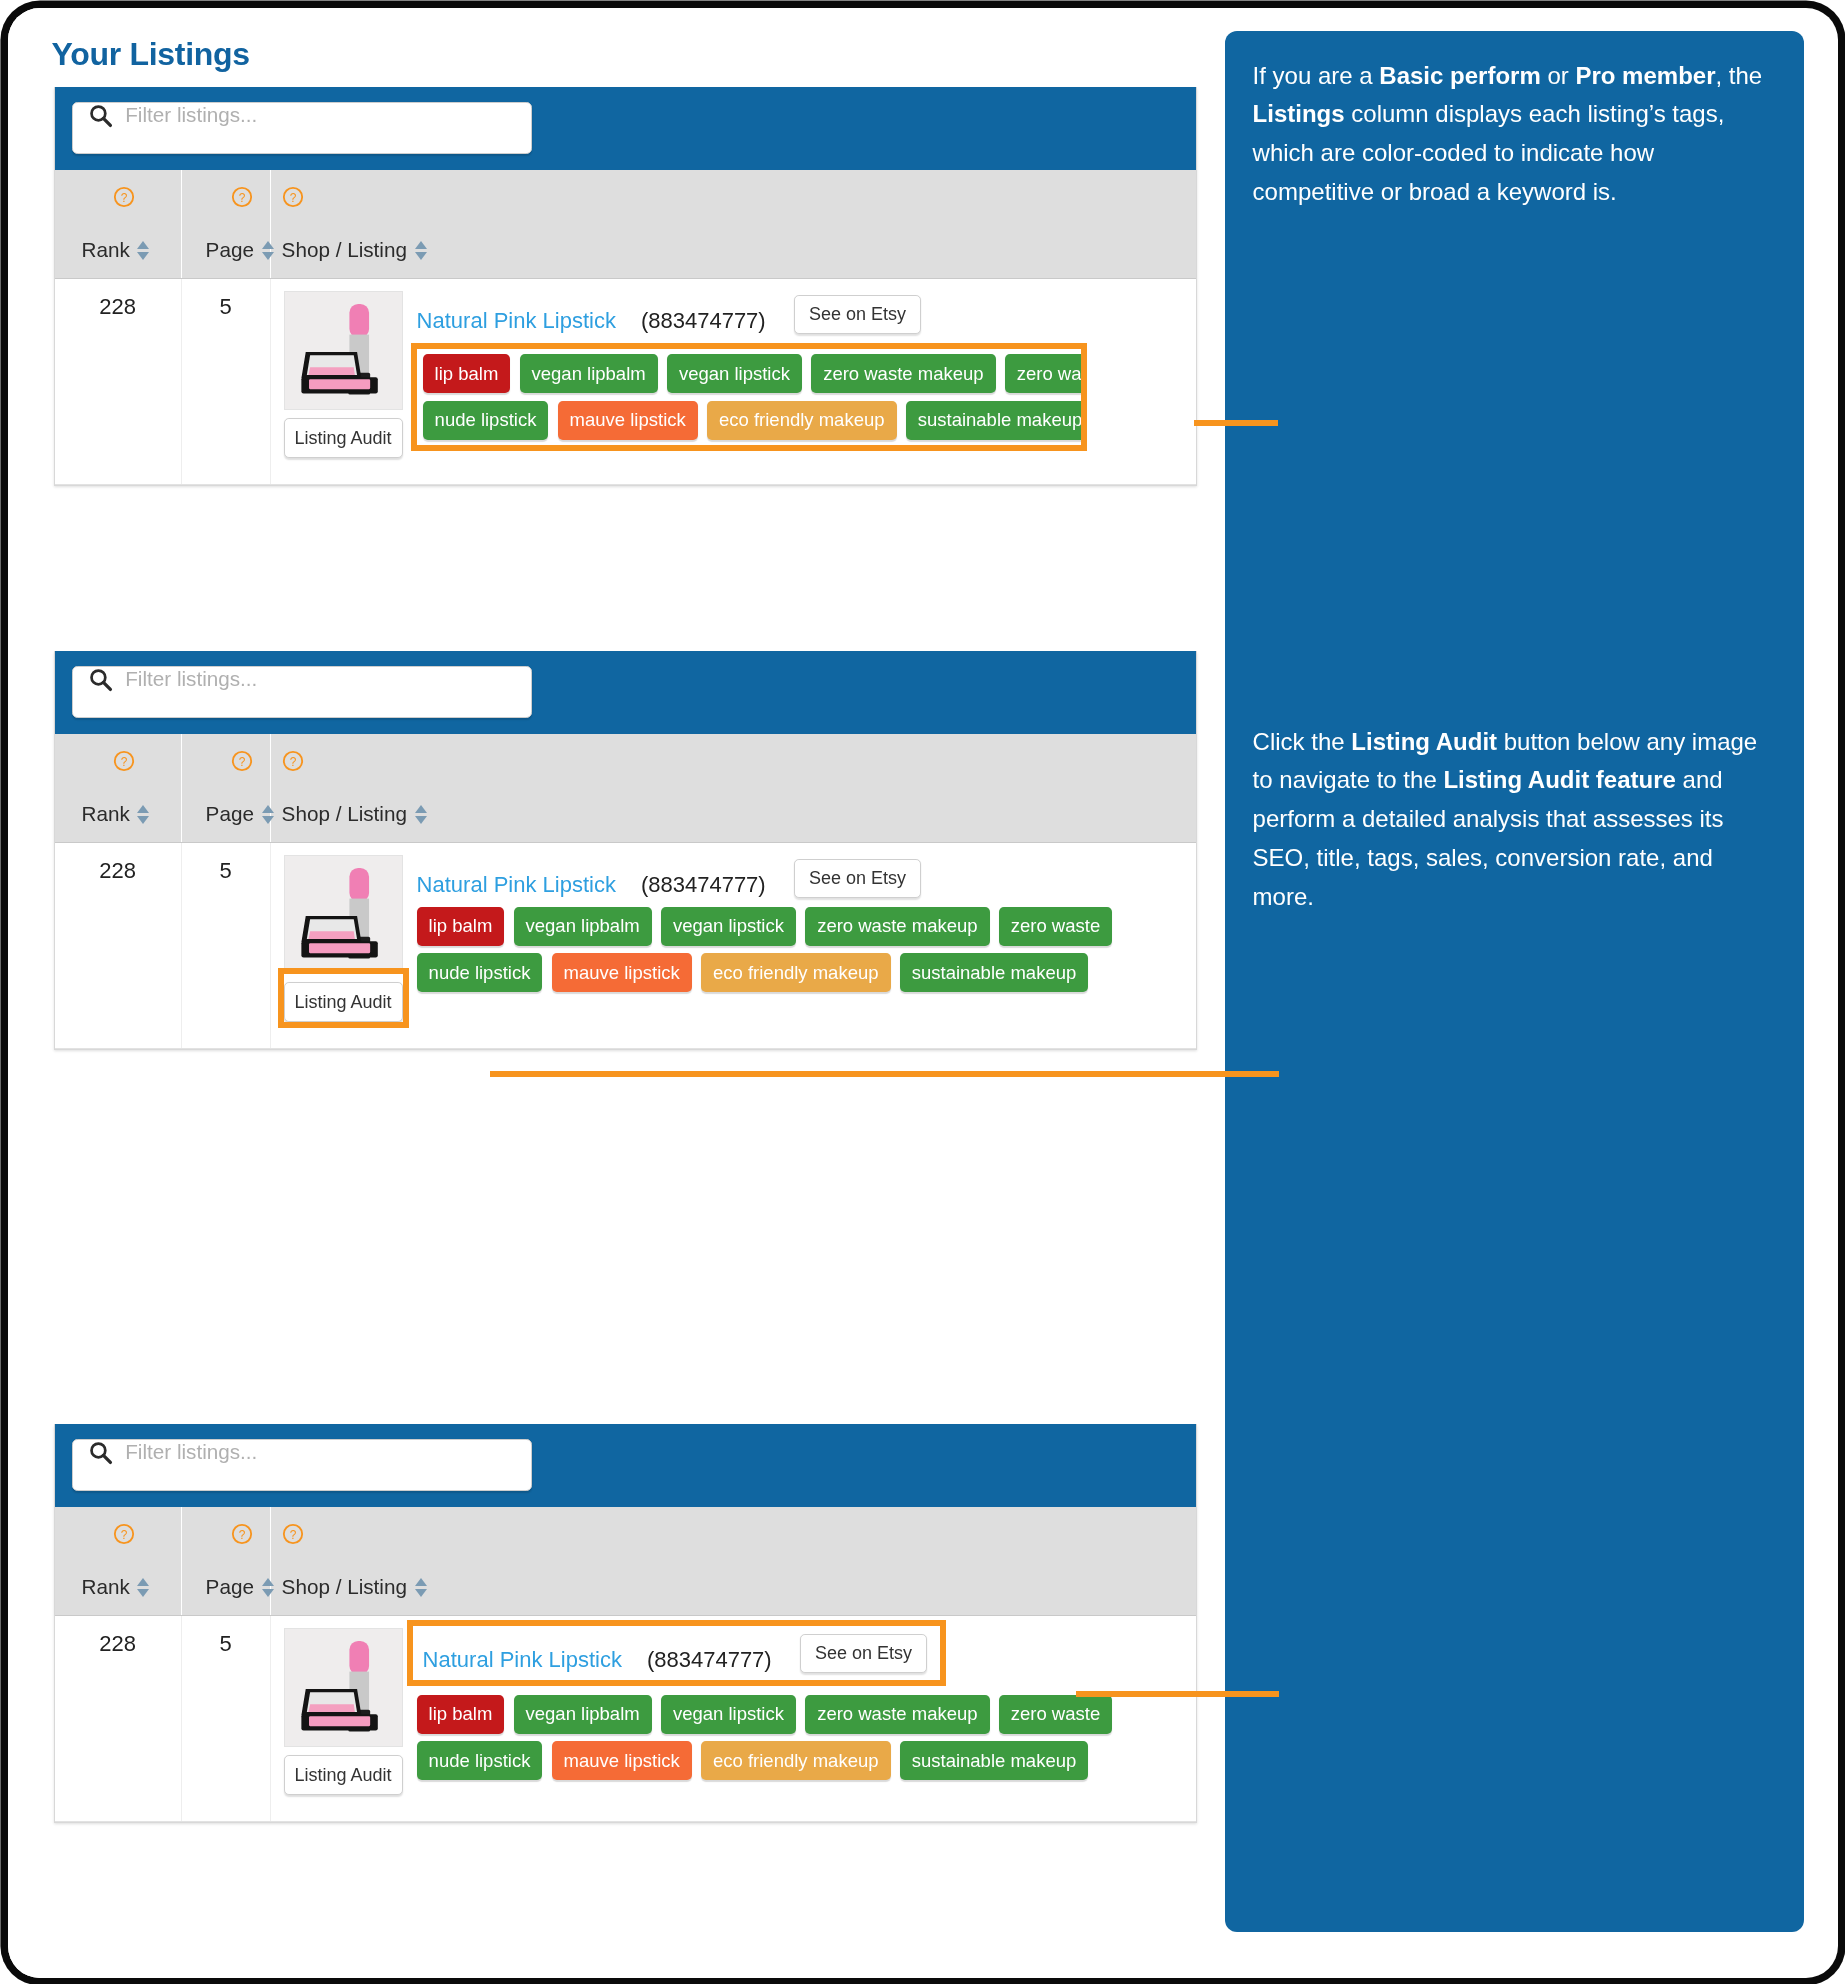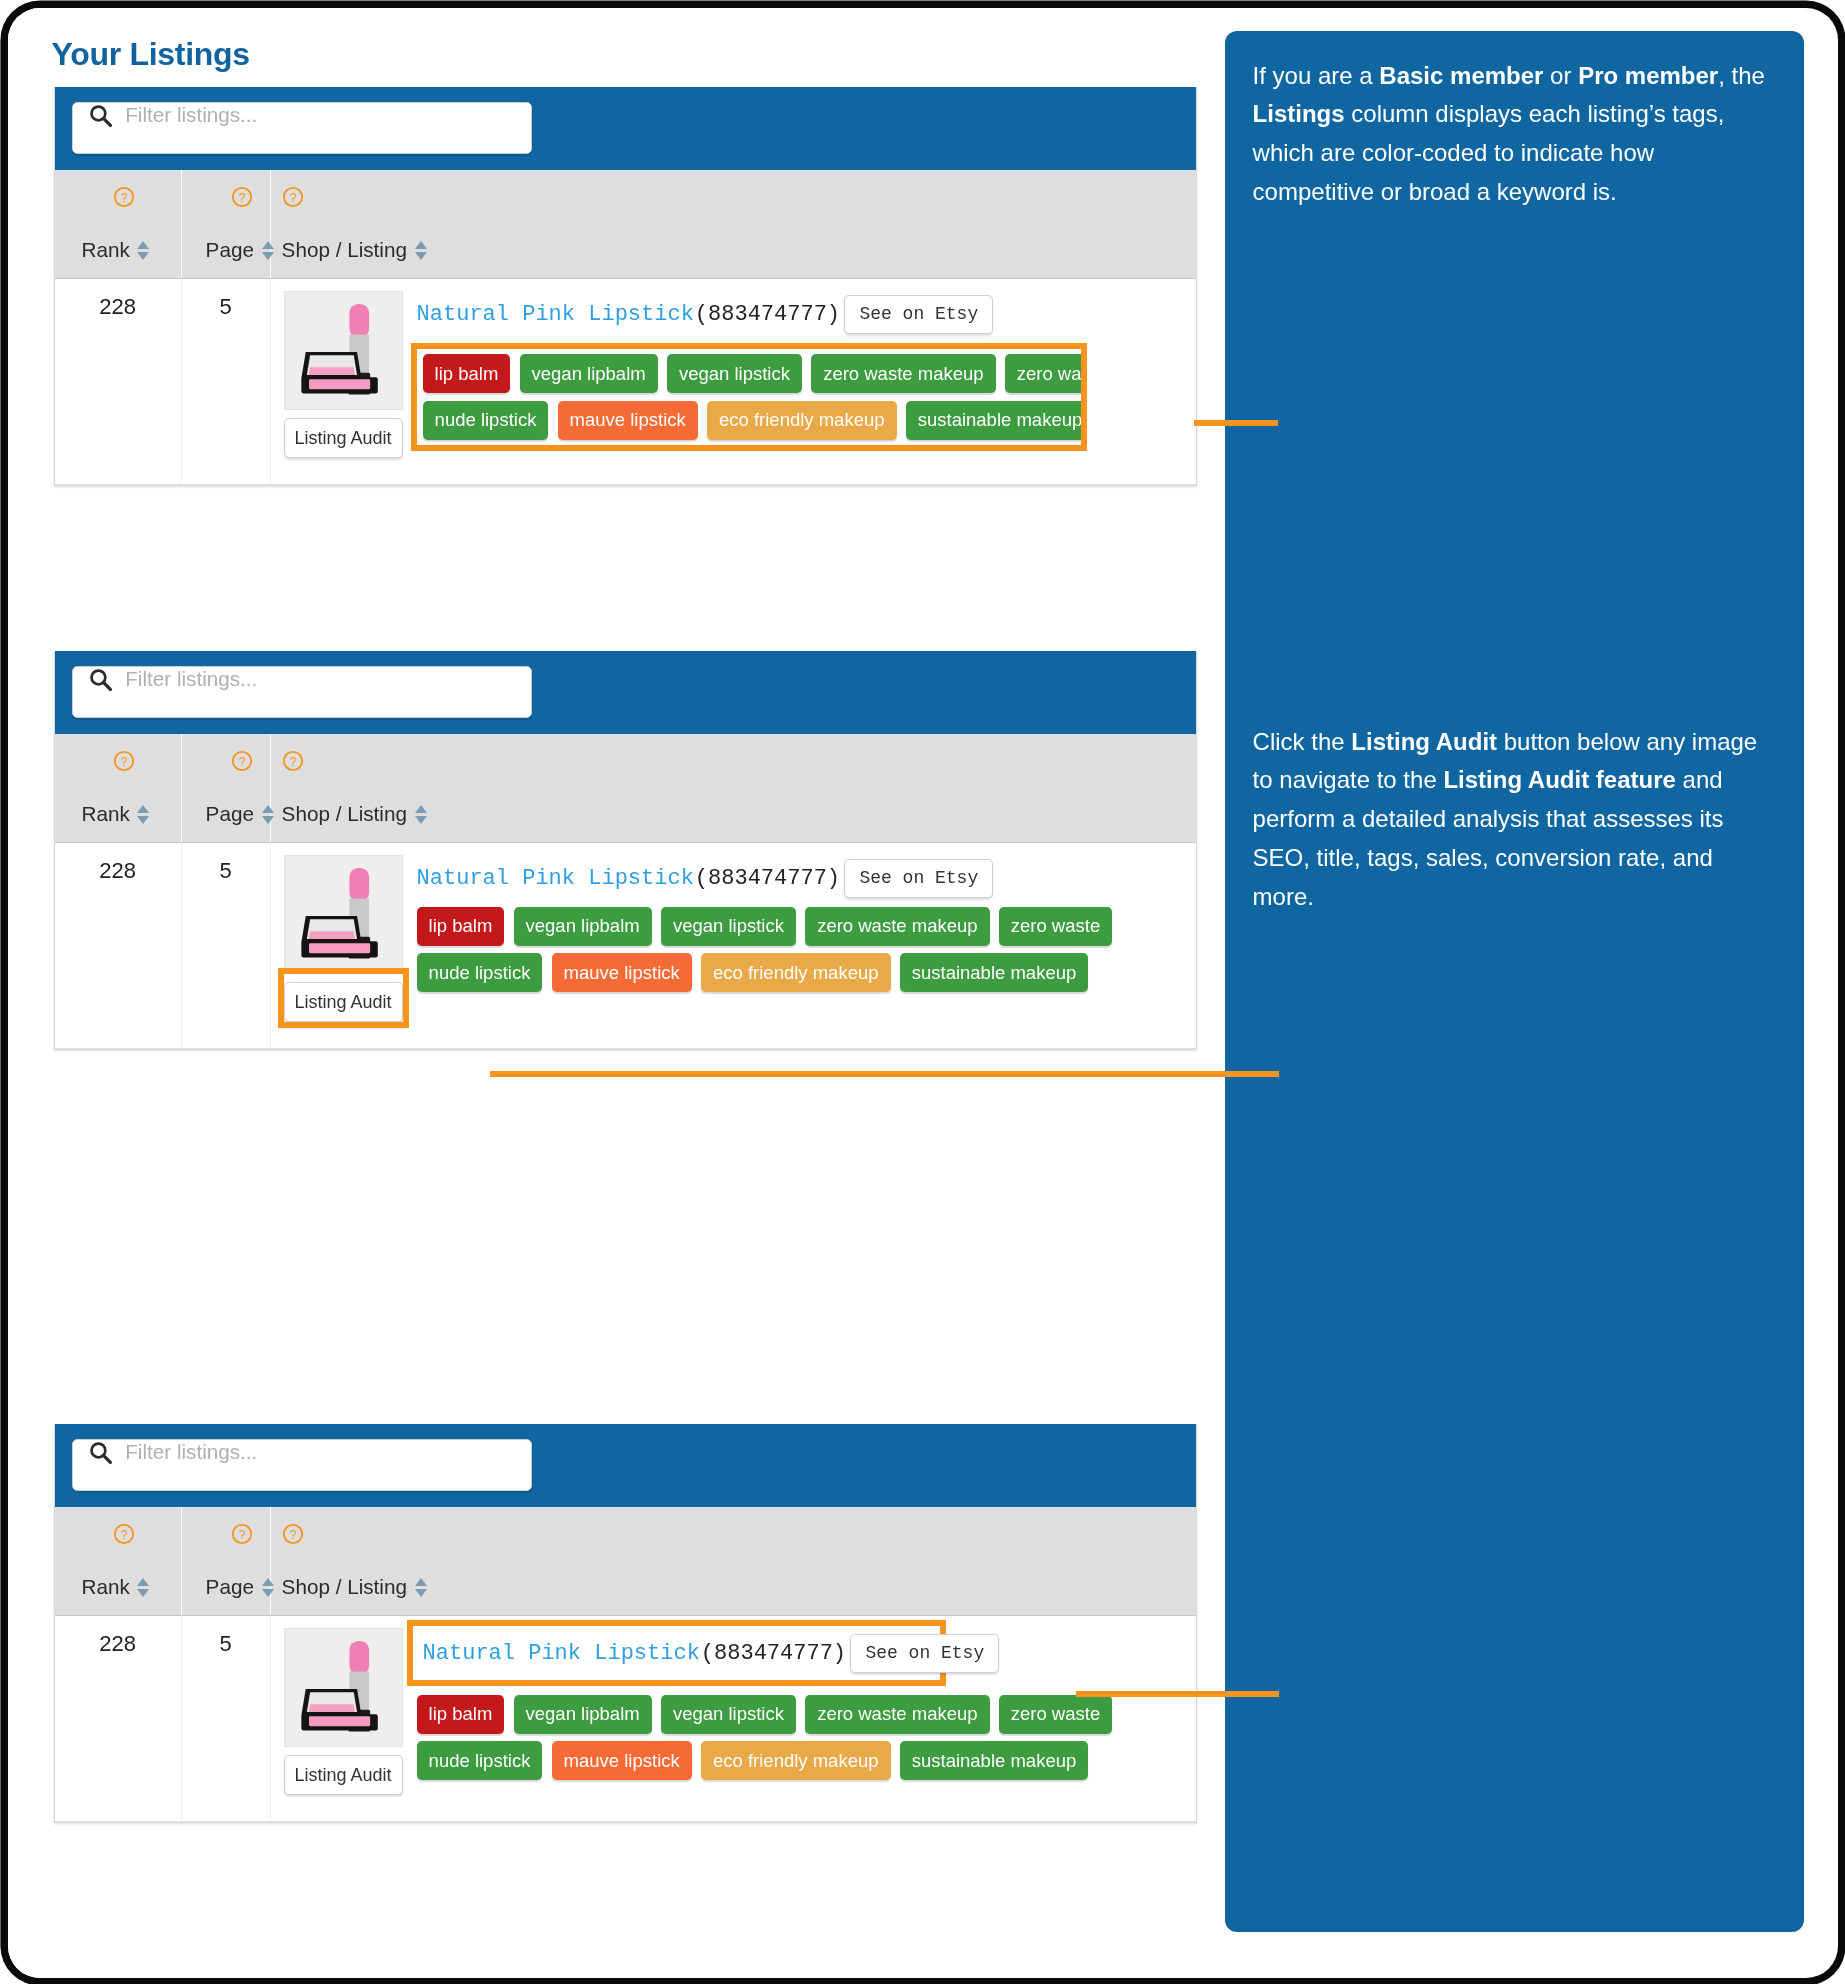--- a/index.html
+++ b/index.html
@@ -186,24 +186,23 @@
   .audit-wrap { position: relative; display: inline-block; }
   .audit-wrap.hl {
     outline: 6px solid #f7941e;
     outline-offset: 0px;
   }
 
   
   .info { flex: 1 1 auto; min-width: 0; }
   .title-row {
     display: flex;
-    align-items: center;
-    gap: 1px;
+    align-items: flex-end;
+    gap: 25px;
     padding: 4.4px 0 0 0;
-    font-family: Liberation Mono, monospace;
   }
   .title-row.hl {
     border: 6px solid #f7941e;
     padding: 7.6px 9.8px;
     margin-left: -9.8px;
     margin-top: -7.6px;
     width: 539px;
     background: #fff;
   }
   .listing-title {
@@ -628,18 +627,18 @@
       </div>
     </div>
 
   </div>
 
   <div class="connector" id="conn-1"></div>
   <div class="connector" id="conn-2"></div>
   <div class="connector" id="conn-3"></div>
 
   <div id="callout">
-    <div class="co-para" id="co-1">If you are a <b>Basic member</b> or <b>Pro member</b>, the <b>Listings</b> column displays each listing’s tags, which are color-coded to indicate how competitive or broad a keyword is.</div>
+    <div class="co-para" id="co-1">If you are a <b>Basic perform</b> or <b>Pro member</b>, the <b>Listings</b> column displays each listing’s tags, which are color-coded to indicate how competitive or broad a keyword is.</div>
     <div class="co-para" id="co-2">Click the <b>Listing Audit</b> button below any image to navigate to the <b>Listing Audit feature</b> and perform a detailed analysis that assesses its SEO, title, tags, sales, conversion rate, and more.</div>
   </div>
 
 </div>
 
 
 </body></html>

